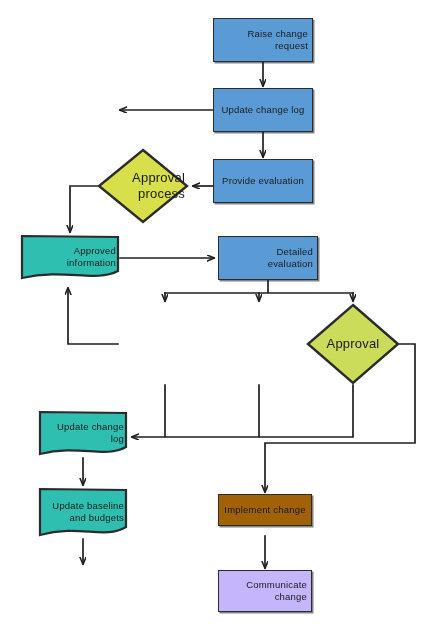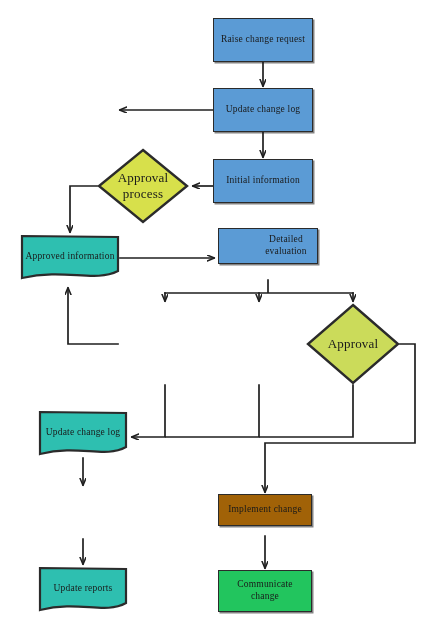--- a/index.html
+++ b/index.html
@@ -3,22 +3,22 @@
 <meta charset="utf-8">
 <style>
   html,body{margin:0;padding:0;background:#ffffff;}
   body{width:443px;height:635px;overflow:hidden;
        font-family:"DejaVu Sans",sans-serif;}
   #canvas{position:relative;width:443px;height:635px;background:#fff;}
   svg.layer{position:absolute;left:0;top:0;width:443px;height:635px;}
   .node{position:absolute;display:flex;align-items:center;justify-content:center;
         text-align:center;box-sizing:border-box;}
   .node .lbl{position:relative;z-index:3;line-height:1.25;
-             font-family:Liberation Serif, serif;font-size:9.5px;color:#1a1a1a;
-             letter-spacing:.2px;padding:0 4px;pointer-events:none;}
+             font-family:Liberation Sans, sans-serif;font-size:9.5px;color:#1a1a1a;
+             letter-spacing:.2px;padding:0 4px;pointer-events:none;text-align:right;}
   .proc{border:1.6px solid #2b2b2b;box-shadow:1.5px 1.5px 0 0 rgba(30,30,30,.55);}
   .doc .lbl{margin-top:-3px;}
   .doc svg{position:absolute;left:0;top:0;width:100%;height:100%;z-index:1;}
   .dia svg{position:absolute;left:0;top:0;width:100%;height:100%;z-index:1;}
   .dia .lbl{font-size:13px;}
 </style>
 </head>
 <body>
 
 <div id="canvas">
@@ -61,59 +61,59 @@
   </div>
 
   <div class="node dia" style="left:97px;top:148px;width:92px;height:76px;">
     <svg viewBox="0 0 92 76" preserveAspectRatio="none">
       <path d="M46,2 L90,38 L46,74 L2,38 Z" fill="#D7E04B" stroke="#2b2b2b" stroke-width="2.4"></path>
     </svg>
     <span class="lbl">Approval process</span>
   </div>
 
   <div class="node proc" style="left:213px;top:159px;width:100px;height:44px;background:#5B9BD5;">
-    <span class="lbl">Initial information</span>
+    <span class="lbl">Provide evaluation</span>
   </div>
 
   <div class="node doc" style="left:20px;top:234px;width:100px;height:48px;">
     <svg viewBox="0 0 100 48" preserveAspectRatio="none">
       <path d="M2,2 L98,3 L98,37 C74,49 46,34 2,44 Z" fill="#2EBFB0" stroke="#2b2b2b" stroke-width="2.2"></path>
     </svg>
     <span class="lbl">Approved information</span>
   </div>
 
-  <div class="node proc" style="left:218px;top:228px;width:100px;height:36px;background:#5B9BD5;padding-left:36px;">
+  <div class="node proc" style="left:218px;top:236px;width:100px;height:44px;background:#5B9BD5;padding-left:36px;">
     <span class="lbl">Detailed evaluation</span>
   </div>
 
 
 
   <div class="node dia" style="left:306px;top:303px;width:94px;height:82px;">
     <svg viewBox="0 0 94 82" preserveAspectRatio="none">
       <path d="M47,2 L92,41 L47,80 L2,41 Z" fill="#CBDB5A" stroke="#2b2b2b" stroke-width="2.4"></path>
     </svg>
     <span class="lbl">Approval</span>
   </div>
 
   <div class="node doc" style="left:38px;top:410px;width:90px;height:48px;">
     <svg viewBox="0 0 90 48" preserveAspectRatio="none">
       <path d="M2,2 L88,3 L88,37 C66,49 42,34 2,44 Z" fill="#2EBFB0" stroke="#2b2b2b" stroke-width="2.2"></path>
     </svg>
     <span class="lbl">Update change log</span>
   </div>
 
+  <div class="node doc" style="left:38px;top:487px;width:90px;height:52px;">
+    <svg viewBox="0 0 90 52" preserveAspectRatio="none">
+      <path d="M2,2 L88,3 L88,40 C66,53 42,37 2,48 Z" fill="#2EBFB0" stroke="#2b2b2b" stroke-width="2.2"></path>
+    </svg>
+    <span class="lbl">Update baseline and budgets</span>
+  </div>
 
-  <div class="node doc" style="left:38px;top:566px;width:90px;height:48px;">
-    <svg viewBox="0 0 90 48" preserveAspectRatio="none">
-      <path d="M2,2 L88,3 L88,37 C66,49 42,34 2,44 Z" fill="#2EBFB0" stroke="#2b2b2b" stroke-width="2.2"></path>
-    </svg>
-    <span class="lbl">Update reports</span>
-  </div>
 
   <div class="node proc" style="left:218px;top:494px;width:94px;height:32px;background:#a16207;">
     <span class="lbl">Implement change</span>
   </div>
 
-  <div class="node proc" style="left:218px;top:570px;width:94px;height:42px;background:#22c55e;">
+  <div class="node proc" style="left:218px;top:570px;width:94px;height:42px;background:#c4b5fd;">
     <span class="lbl">Communicate change</span>
   </div>
 
 </div>
 
 </body></html>

